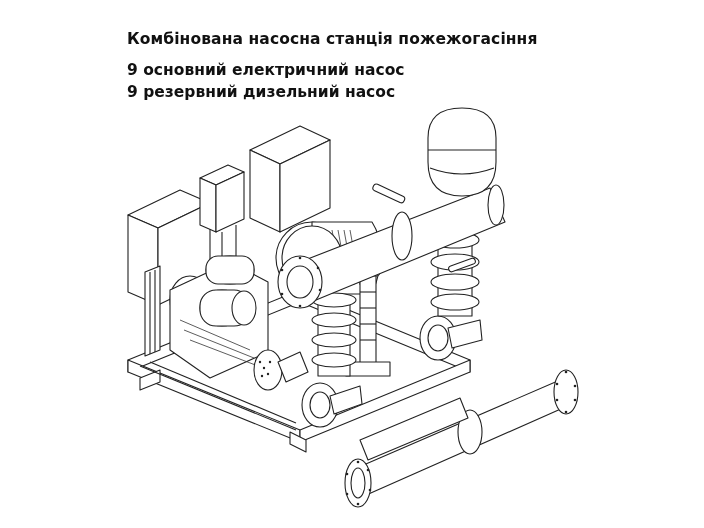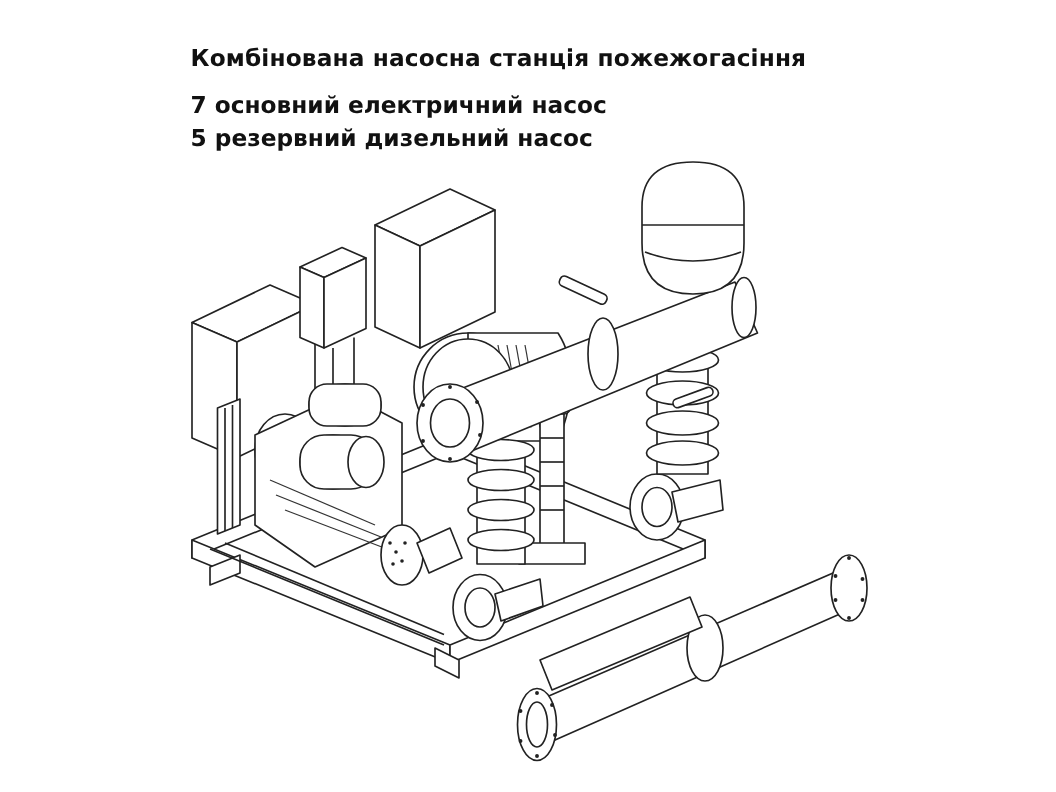--- a/index.html
+++ b/index.html
@@ -13,22 +13,22 @@
   .s { fill: #ffffff; stroke: #222222; stroke-width: 1.1; stroke-linejoin: round; }
   .sn { fill: none; stroke: #222222; stroke-width: 1.1; }
   .d { fill: #222222; }
   .h { fill: none; stroke: #333333; stroke-width: 0.8; }
 </style>
 </head>
 <body>
 
 <div>
   <div class="title">Комбінована насосна станція пожежогасіння</div>
-  <div class="line line1">7 основний електричний насос</div>
-  <div class="line line2">5 резервний дизельний насос</div>
+  <div class="line line1">9 основний електричний насос</div>
+  <div class="line line2">9 резервний дизельний насос</div>
 
   <div class="drawing">
     <svg viewBox="110 100 490 420" xmlns="http://www.w3.org/2000/svg">
 
       <g>
         <polygon class="s" points="128,360 300,290 470,360 470,372 300,302 128,372"></polygon>
         <polygon class="s" points="128,360 128,372 300,442 300,430"></polygon>
         <polygon class="s" points="300,430 300,442 470,372 470,360"></polygon>
         <polygon class="s" points="140,378 160,370 160,382 140,390"></polygon>
         <polygon class="s" points="290,432 306,440 306,452 290,444"></polygon>

